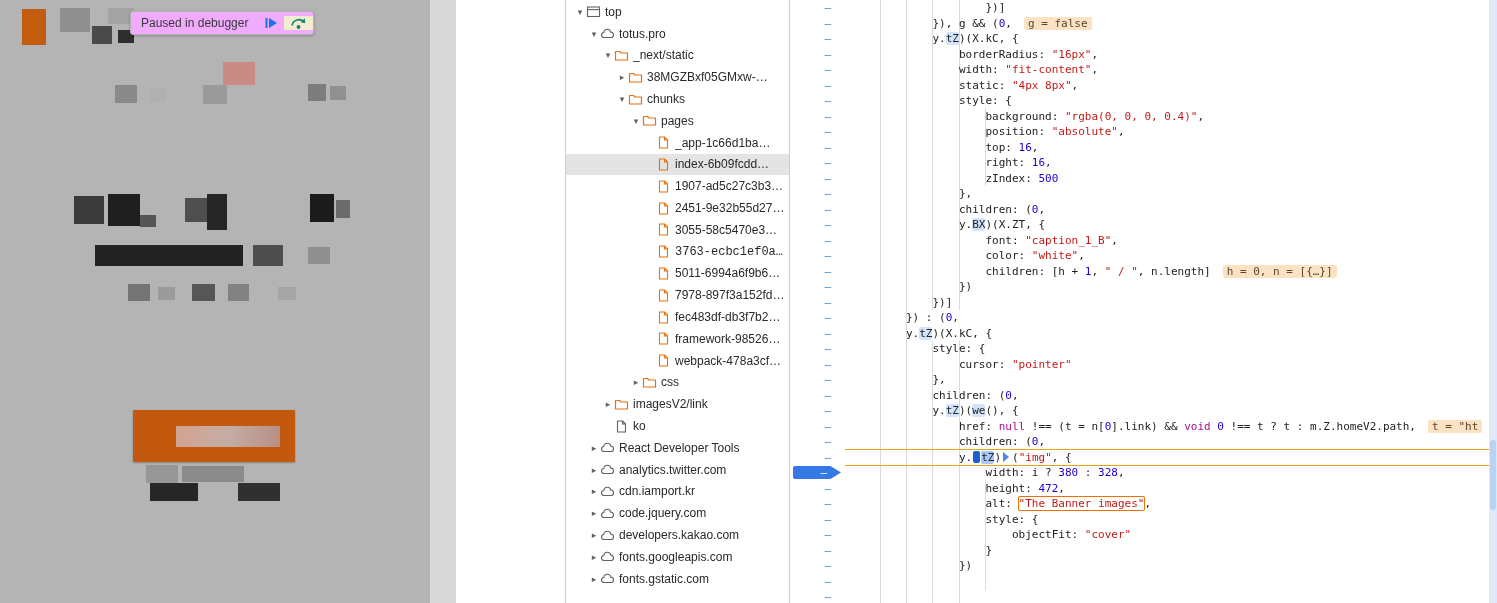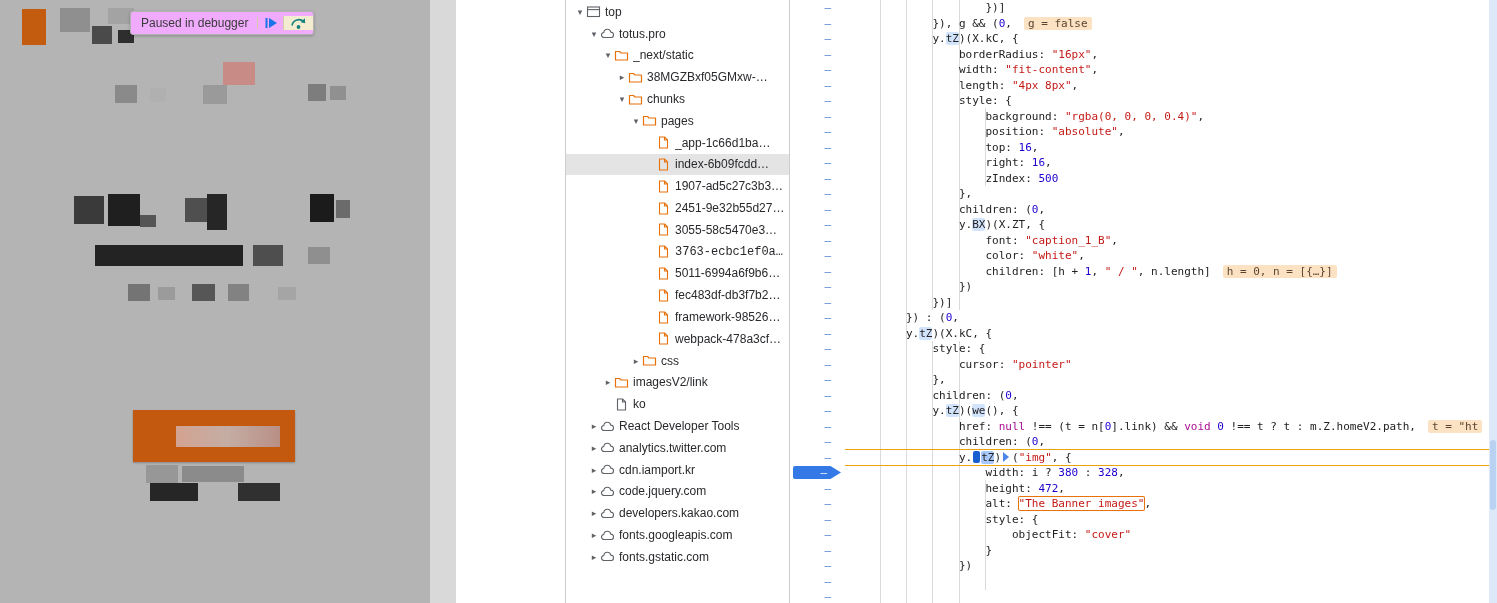--- a/index.html
+++ b/index.html
@@ -268,20 +268,30 @@
           <span class="tree-label">5011-6994a6f9b6…</span>
         </div>
         <div class="tree-row" style="padding-left: 78px;">
           <span class="tree-arrow"></span>
           <span class="tree-icon">
             <svg width="15" height="13" viewBox="0 0 15 13">
               <path d="M3.5 1 H8.5 L11.5 4 V12 H3.5 Z" fill="none" stroke="#e8710a" stroke-width="1.1" stroke-linejoin="round"></path>
               <path d="M8.5 1 V4 H11.5" fill="none" stroke="#e8710a" stroke-width="1.1"></path>
             </svg>
           </span>
+          <span class="tree-label">7978-897f3a152fd…</span>
+        </div>
+        <div class="tree-row" style="padding-left: 78px;">
+          <span class="tree-arrow"></span>
+          <span class="tree-icon">
+            <svg width="15" height="13" viewBox="0 0 15 13">
+              <path d="M3.5 1 H8.5 L11.5 4 V12 H3.5 Z" fill="none" stroke="#e8710a" stroke-width="1.1" stroke-linejoin="round"></path>
+              <path d="M8.5 1 V4 H11.5" fill="none" stroke="#e8710a" stroke-width="1.1"></path>
+            </svg>
+          </span>
           <span class="tree-label">fec483df-db3f7b2…</span>
         </div>
         <div class="tree-row" style="padding-left: 78px;">
           <span class="tree-arrow"></span>
           <span class="tree-icon">
             <svg width="15" height="13" viewBox="0 0 15 13">
               <path d="M3.5 1 H8.5 L11.5 4 V12 H3.5 Z" fill="none" stroke="#e8710a" stroke-width="1.1" stroke-linejoin="round"></path>
               <path d="M8.5 1 V4 H11.5" fill="none" stroke="#e8710a" stroke-width="1.1"></path>
             </svg>
           </span>
@@ -443,21 +453,21 @@
       <div class="guide" style="left:114px;top:0;height:310px"></div>
       <div class="guide" style="left:114px;top:341px;height:262px"></div>
       <div class="guide" style="left:140px;top:108px;height:78px"></div>
       <div class="guide" style="left:140px;top:480px;height:110px"></div>
       <div class="code-lines">
           <div class="code-line"><span>                    </span><span class="tok-p">})]</span></div>
           <div class="code-line"><span>            </span><span class="tok-p">}), g &amp;&amp; (</span><span class="tok-n">0</span><span class="tok-p">,</span><span class="hint">g = false</span></div>
           <div class="code-line"><span>            </span><span class="tok-p">y.</span><span class="tok-hl">tZ</span><span class="tok-p">)(X.kC, {</span></div>
           <div class="code-line"><span>                </span><span class="tok-p">borderRadius: </span><span class="tok-s">"16px"</span><span class="tok-p">,</span></div>
           <div class="code-line"><span>                </span><span class="tok-p">width: </span><span class="tok-s">"fit-content"</span><span class="tok-p">,</span></div>
-          <div class="code-line"><span>                </span><span class="tok-p">length: </span><span class="tok-s">"4px 8px"</span><span class="tok-p">,</span></div>
+          <div class="code-line"><span>                </span><span class="tok-p">static: </span><span class="tok-s">"4px 8px"</span><span class="tok-p">,</span></div>
           <div class="code-line"><span>                </span><span class="tok-p">style: {</span></div>
           <div class="code-line"><span>                    </span><span class="tok-p">background: </span><span class="tok-s">"rgba(0, 0, 0, 0.4)"</span><span class="tok-p">,</span></div>
           <div class="code-line"><span>                    </span><span class="tok-p">position: </span><span class="tok-s">"absolute"</span><span class="tok-p">,</span></div>
           <div class="code-line"><span>                    </span><span class="tok-p">top: </span><span class="tok-n">16</span><span class="tok-p">,</span></div>
           <div class="code-line"><span>                    </span><span class="tok-p">right: </span><span class="tok-n">16</span><span class="tok-p">,</span></div>
           <div class="code-line"><span>                    </span><span class="tok-p">zIndex: </span><span class="tok-n">500</span></div>
           <div class="code-line"><span>                </span><span class="tok-p">},</span></div>
           <div class="code-line"><span>                </span><span class="tok-p">children: (</span><span class="tok-n">0</span><span class="tok-p">,</span></div>
           <div class="code-line"><span>                </span><span class="tok-p">y.</span><span class="tok-hl">BX</span><span class="tok-p">)(X.ZT, {</span></div>
           <div class="code-line"><span>                    </span><span class="tok-p">font: </span><span class="tok-s">"caption_1_B"</span><span class="tok-p">,</span></div>

